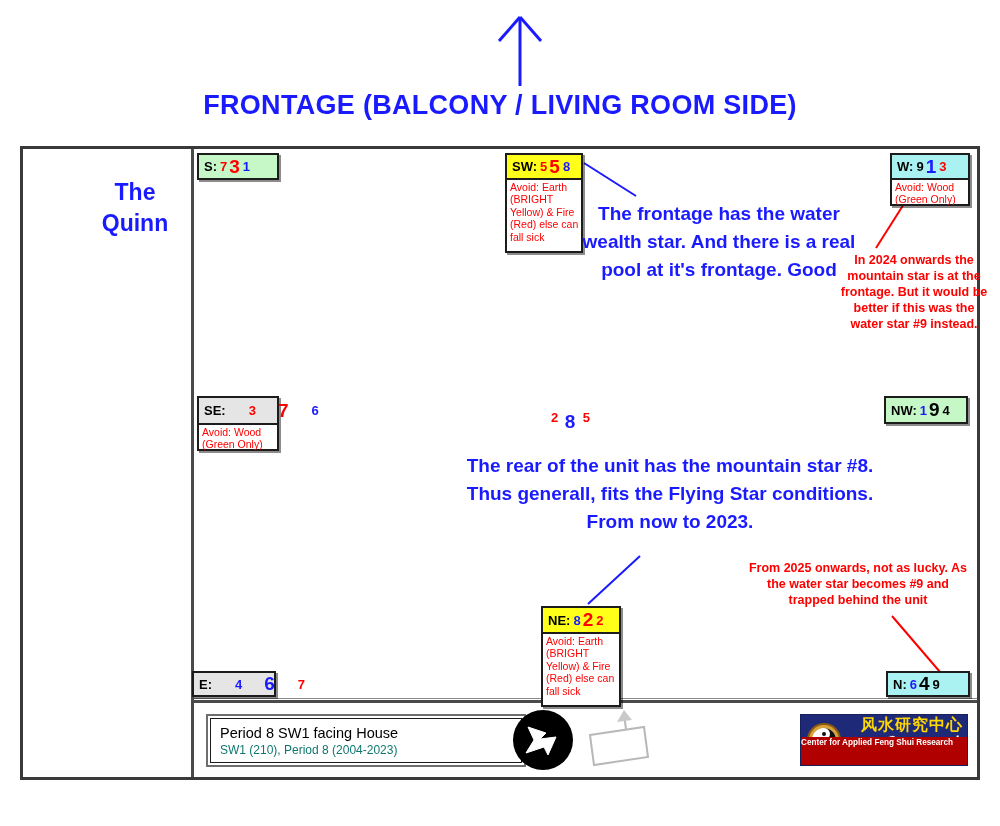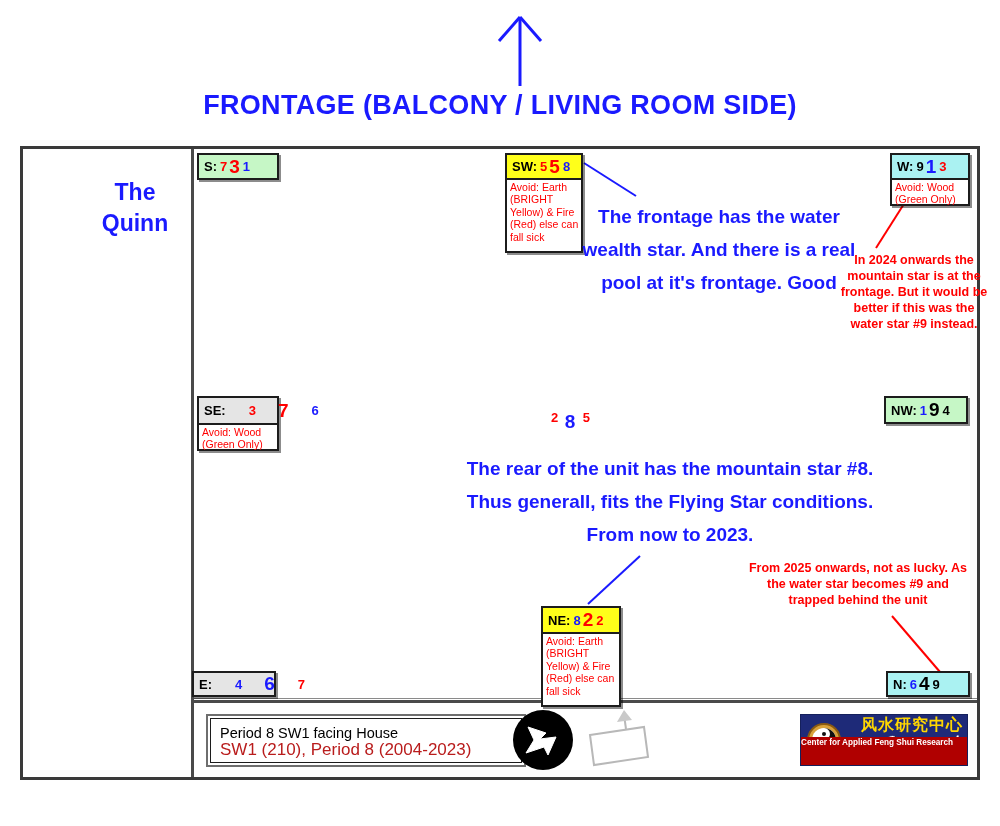--- a/index.html
+++ b/index.html
@@ -69,41 +69,41 @@
   #note-ne{left:541px;top:634px;width:80px;height:73px;}
   #box-e{left:192px;top:671px;width:84px;height:26px;}
   #box-n{left:886px;top:671px;width:84px;height:26px;}
 
   
   #center-stars{left:548px;top:410px;font-weight:bold;white-space:nowrap;}
   #center-stars .s-small{font-size:13px;}
   #center-stars .s-big{font-size:19px;}
 
   
-  .anno-blue{color:#1a1aff;font-size:19px;font-weight:bold;line-height:33px;text-align:center;}
+  .anno-blue{color:#1a1aff;font-size:19px;font-weight:bold;line-height:28px;text-align:center;}
   .anno-red{color:#ff0000;font-size:12.5px;font-weight:bold;line-height:16px;text-align:center;}
   #anno-frontage{left:574px;top:200px;width:290px;}
   #anno-rear{left:450px;top:452px;width:440px;}
   #anno-w-2024{left:840px;top:252px;width:148px;}
   #anno-ne-2024{left:744px;top:560px;width:228px;}
 
   
   .leader{pointer-events:none;}
 
   
   #legend-frame{
     left:206px;top:714px;width:320px;height:53px;
     border:2px solid #6e6e6e;background:#fff;box-sizing:border-box;padding:2px;
   }
   #legend-inner{
     width:100%;height:100%;border:1px solid #1c1c1c;box-sizing:border-box;
     padding:5px 0 0 9px;background:#fff;
   }
   #legend-title{font-size:14.5px;font-weight:normal;color:#000;line-height:18px;}
-  #legend-sub{font-size:17px;color:#b91c1c;line-height:16px;}
+  #legend-sub{font-size:12px;color:#0f766e;line-height:16px;}
 
   #compass-disc{left:512px;top:709px;width:62px;height:62px;}
   #plan-icon{left:586px;top:707px;width:70px;height:62px;}
 
   
   #logo{
     left:800px;top:714px;width:168px;height:52px;
     background:#1e2a78;box-sizing:border-box;position:absolute;overflow:hidden;
     border:1px solid #15205c;
   }

